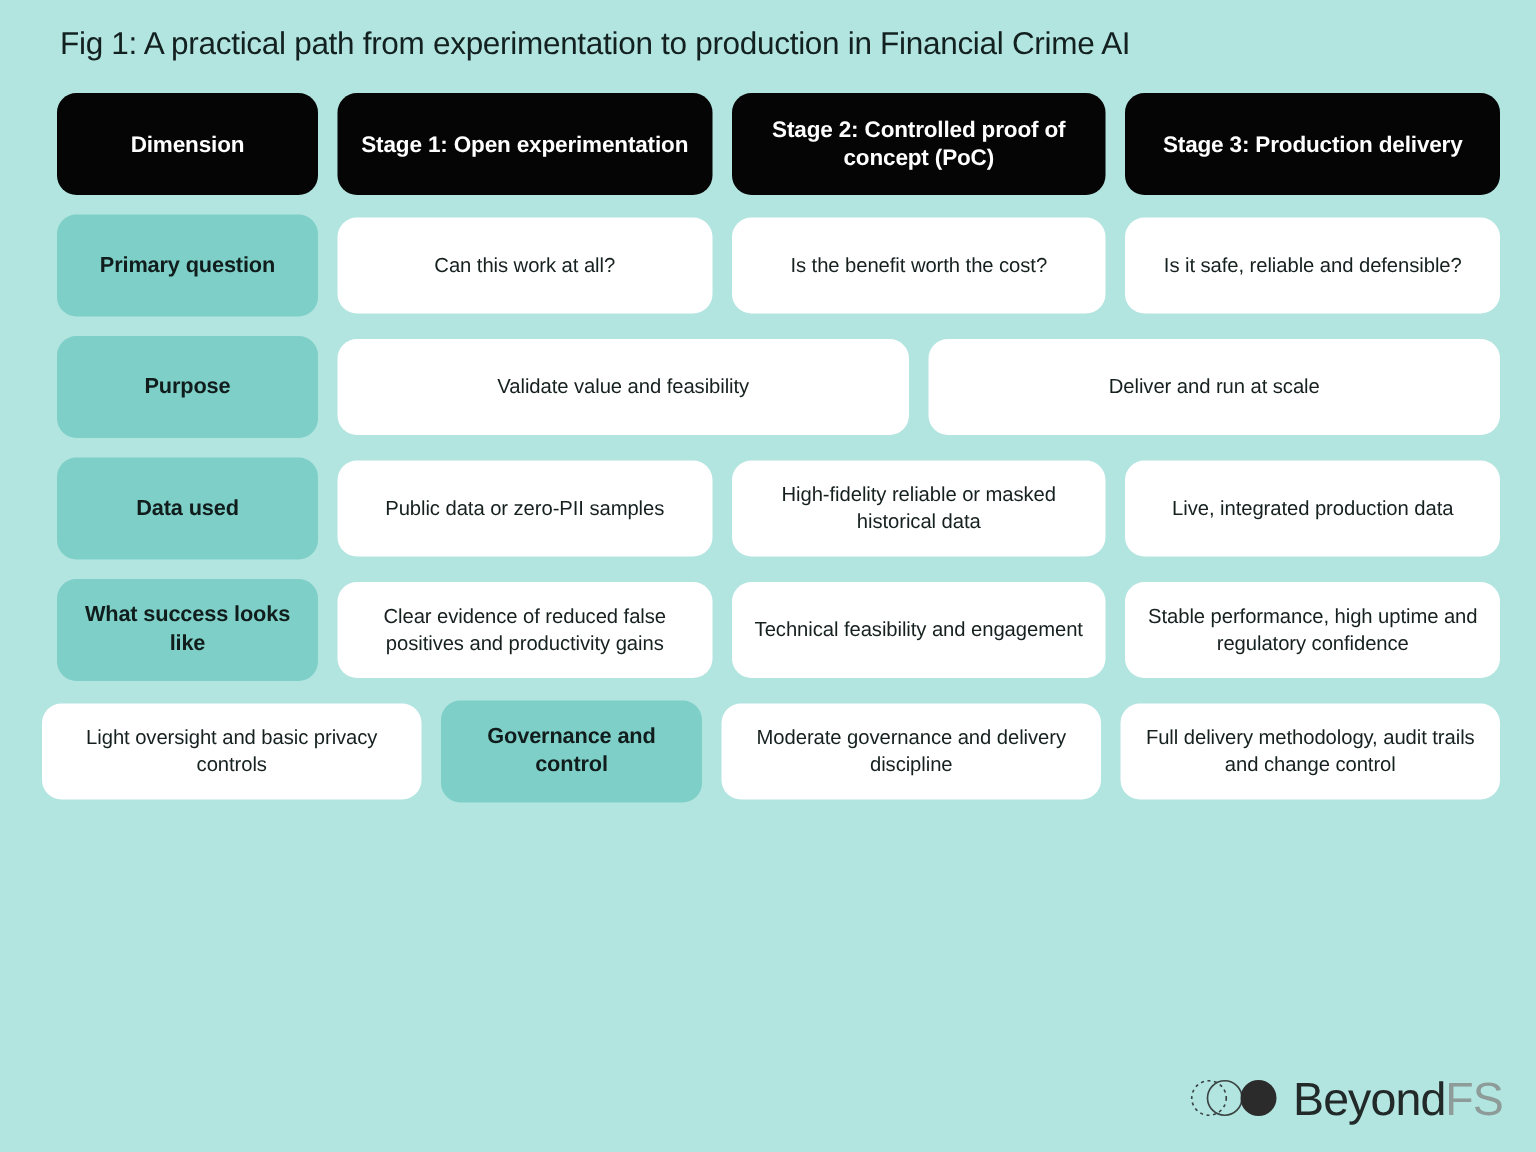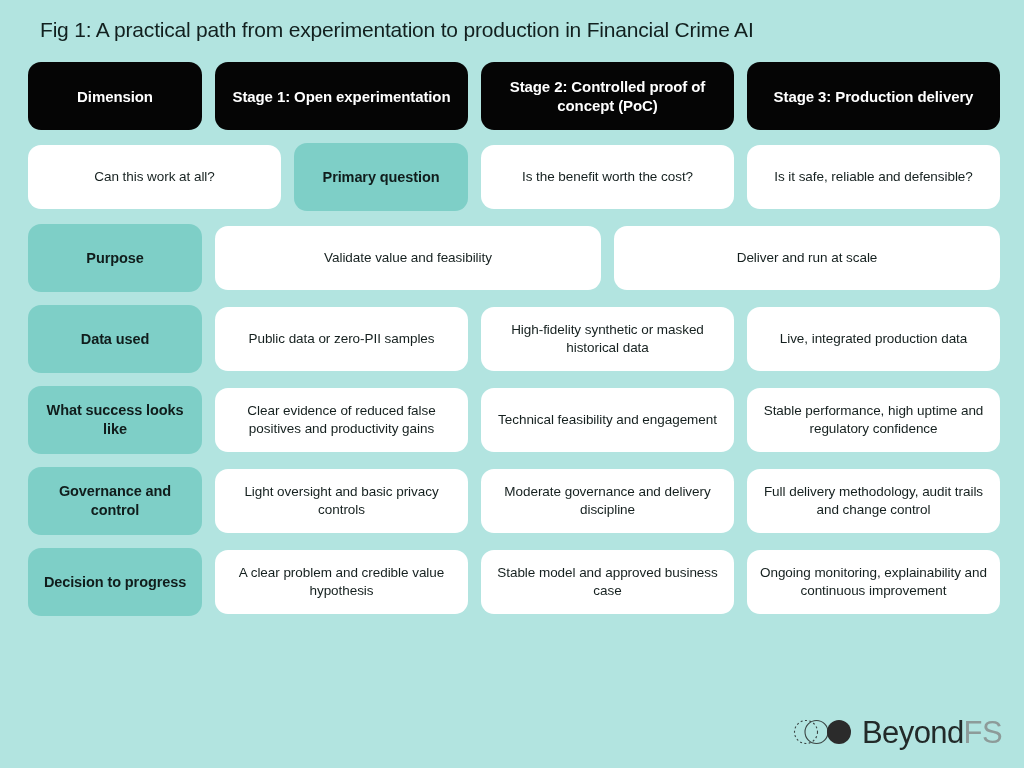--- a/index.html
+++ b/index.html
@@ -64,20 +64,21 @@
     padding: 6px 12px;
   }
 
   .cell + .cell {
     margin-left: 13px;
   }
 
   .col-label {
     flex: 0 0 174px;
     width: 174px;
+    margin-left: 10px;
   }
 
   .col-stage {
     flex: 1 1 0;
     min-width: 0;
   }
 
   
   .header-row .cell {
     background: #050505;
@@ -164,60 +165,54 @@
   <div class="grid">
 
     <div class="row header-row">
       <div class="cell col-label">Dimension</div>
       <div class="cell col-stage">Stage 1: Open experimentation</div>
       <div class="cell col-stage">Stage 2: Controlled proof of concept (PoC)</div>
       <div class="cell col-stage">Stage 3: Production delivery</div>
     </div>
 
     <div class="row body-row">
+      <div class="cell col-label cell-label">Primary question</div>
       <div class="cell col-stage cell-value">Can this work at all?</div>
-      <div class="cell col-label cell-label">Primary question</div>
       <div class="cell col-stage cell-value">Is the benefit worth the cost?</div>
       <div class="cell col-stage cell-value">Is it safe, reliable and defensible?</div>
     </div>
 
     <div class="row body-row">
       <div class="cell col-label cell-label">Purpose</div>
       <div class="cell col-stage cell-value">Validate value and feasibility</div>
       <div class="cell col-stage cell-value">Deliver and run at scale</div>
     </div>
 
 
     <div class="row body-row">
       <div class="cell col-label cell-label">Data used</div>
       <div class="cell col-stage cell-value">Public data or zero-PII samples</div>
-      <div class="cell col-stage cell-value">High-fidelity synthetic or masked historical data</div>
+      <div class="cell col-stage cell-value">High-fidelity reliable or masked historical data</div>
       <div class="cell col-stage cell-value">Live, integrated production data</div>
     </div>
 
     <div class="row body-row">
       <div class="cell col-label cell-label">What success looks like</div>
       <div class="cell col-stage cell-value">Clear evidence of reduced false positives and productivity gains</div>
       <div class="cell col-stage cell-value">Technical feasibility and engagement</div>
       <div class="cell col-stage cell-value">Stable performance, high uptime and regulatory confidence</div>
     </div>
 
     <div class="row body-row">
+      <div class="cell col-stage cell-value">Light oversight and basic privacy controls</div>
       <div class="cell col-label cell-label">Governance and control</div>
-      <div class="cell col-stage cell-value">Light oversight and basic privacy controls</div>
       <div class="cell col-stage cell-value">Moderate governance and delivery discipline</div>
       <div class="cell col-stage cell-value">Full delivery methodology, audit trails and change control</div>
     </div>
 
-    <div class="row body-row">
-      <div class="cell col-label cell-label">Decision to progress</div>
-      <div class="cell col-stage cell-value">A clear problem and credible value hypothesis</div>
-      <div class="cell col-stage cell-value">Stable model and approved business case</div>
-      <div class="cell col-stage cell-value">Ongoing monitoring, explainability and continuous improvement</div>
-    </div>
 
   </div>
 
   <div class="logo">
     <svg class="logo-mark" viewBox="0 0 62 32">
       <circle cx="14" cy="16" r="11.5" fill="none" stroke="#3a4443" stroke-width="1.1" stroke-dasharray="2 2.4"></circle>
       <circle cx="24.5" cy="16" r="11.5" fill="none" stroke="#3a4443" stroke-width="1.1"></circle>
       <circle cx="47" cy="16" r="12" fill="#2b2b2b"></circle>
     </svg>
     <div class="logo-text">

